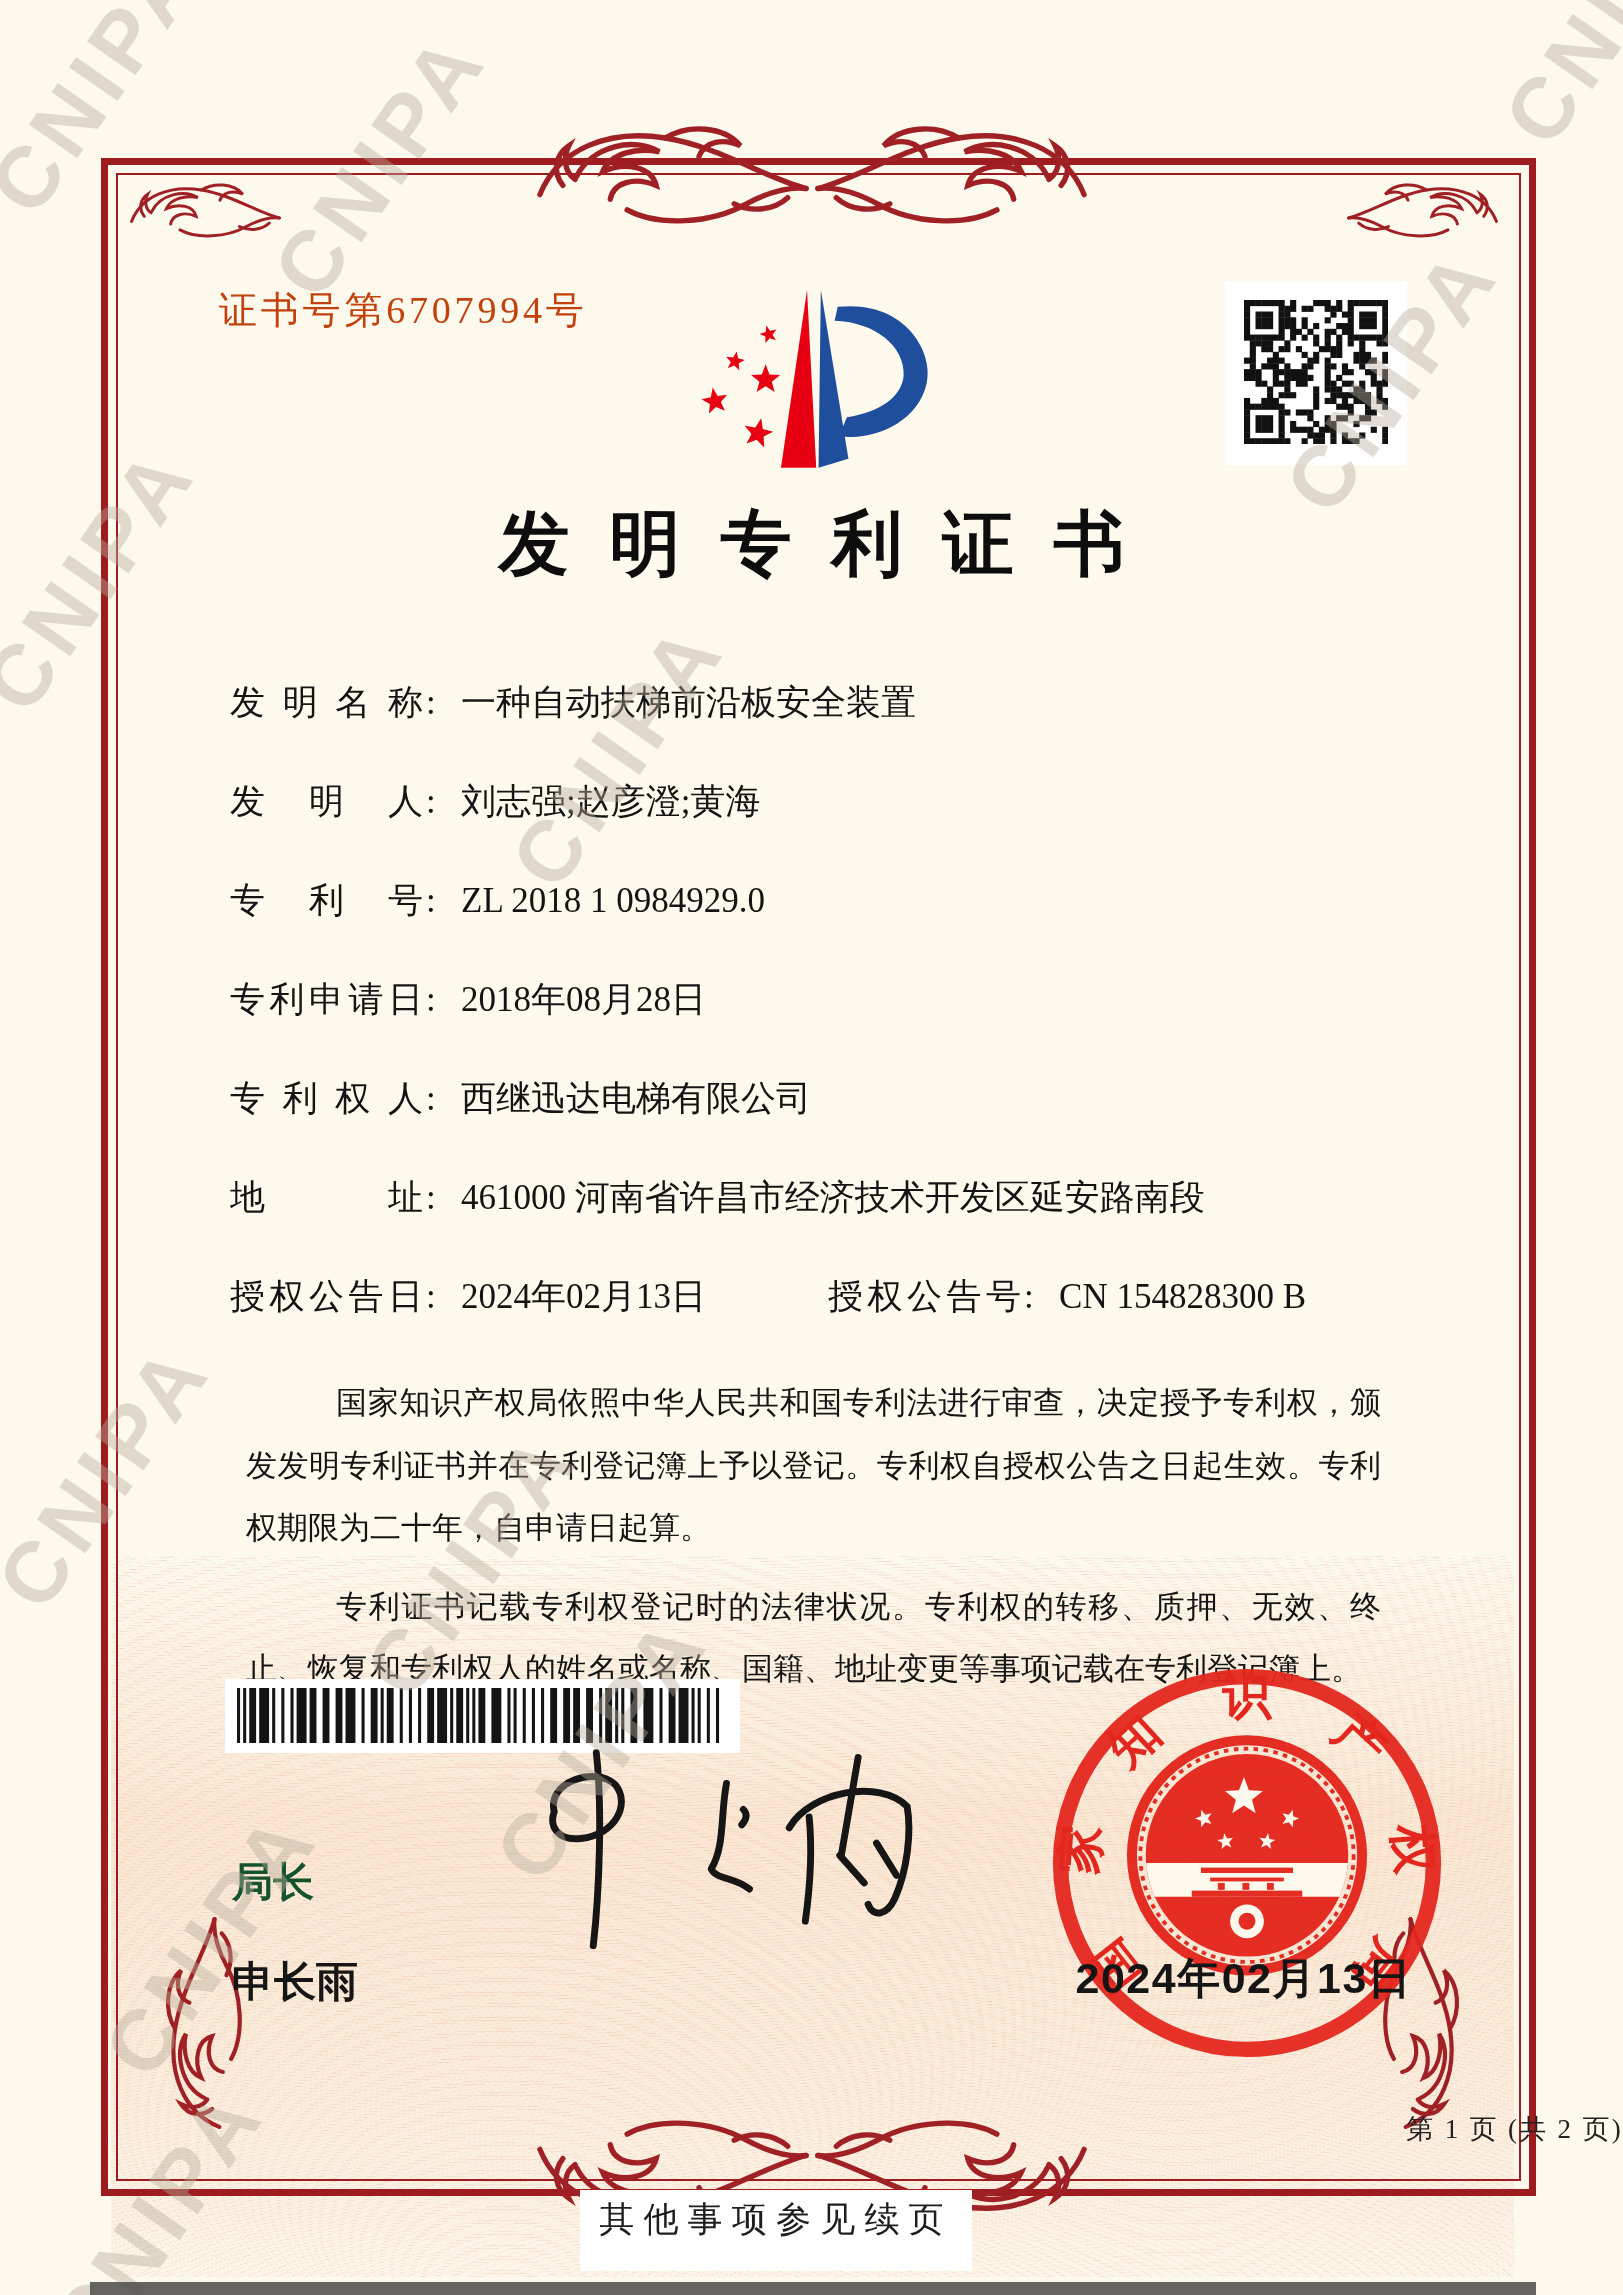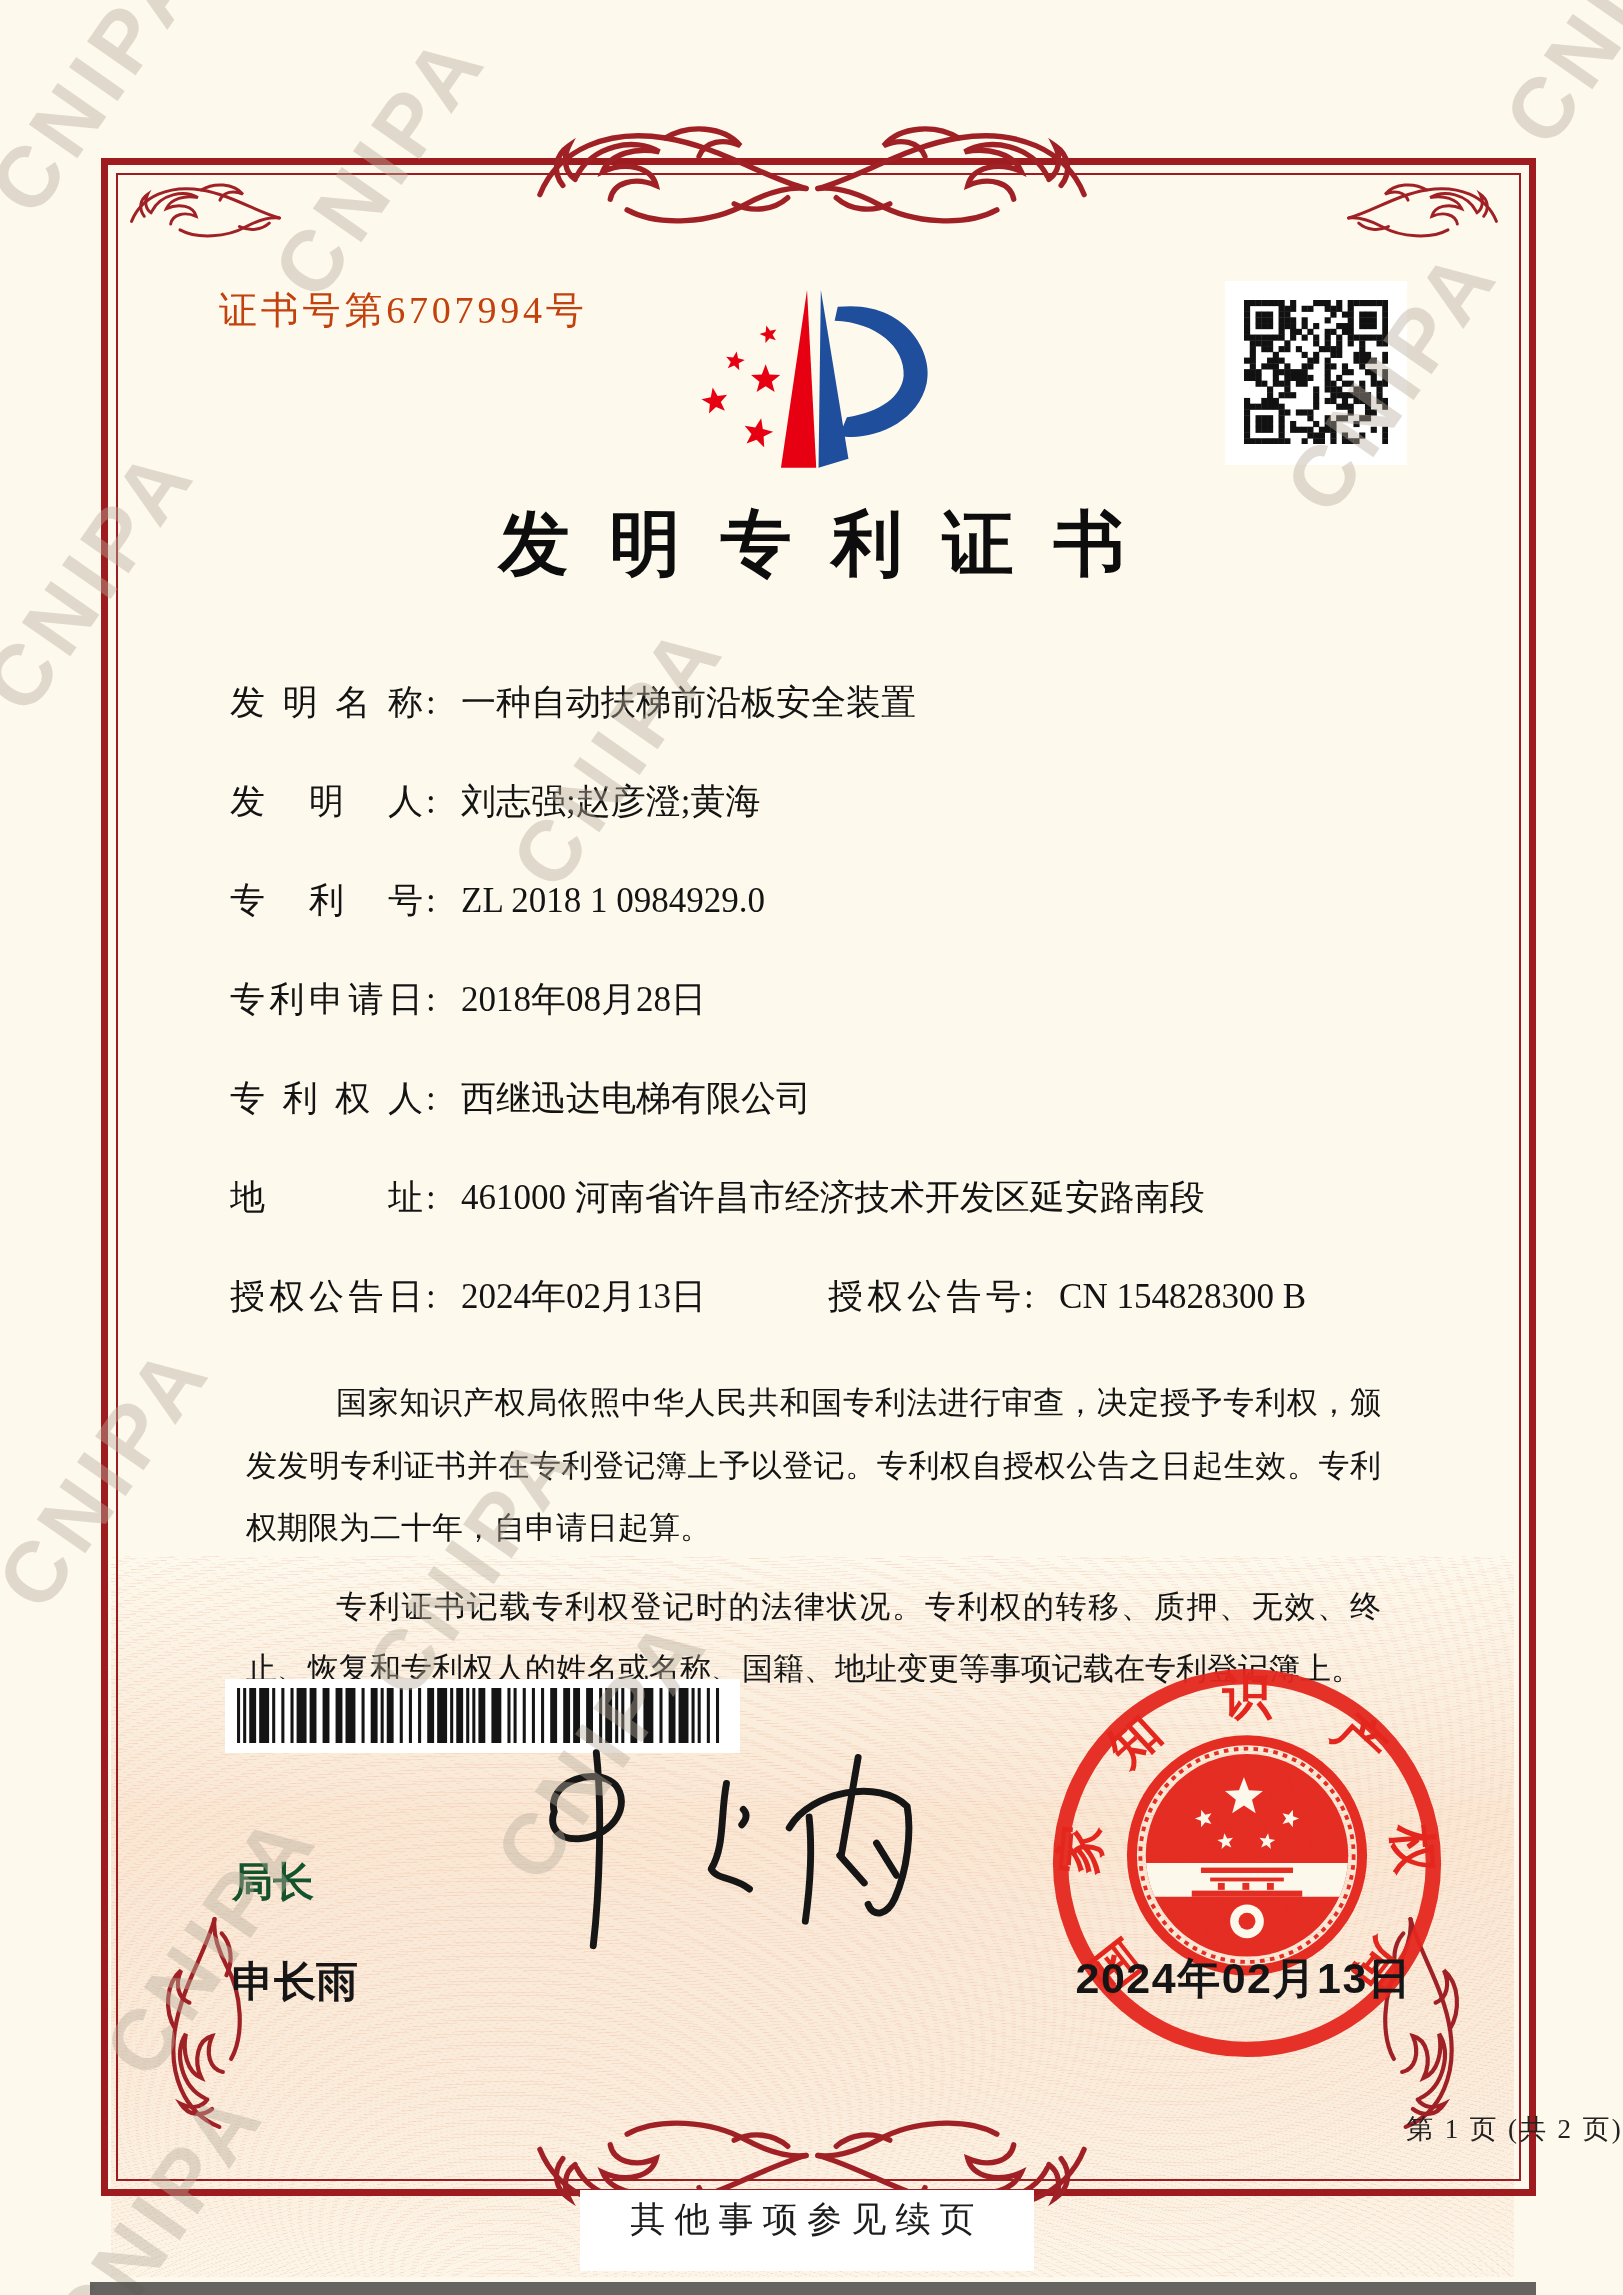--- a/index.html
+++ b/index.html
@@ -56,21 +56,21 @@
              font-weight:700;font-size:41px;color:#14532d}
   .sig-name{position:absolute;left:232px;top:1954px;z-index:4;font-family:"Liberation Sans","DejaVu Sans",sans-serif;
             font-weight:700;font-size:42px;color:#161616}
   .sig-script{position:absolute;left:481px;top:1739px;width:445px;height:222px;z-index:4}
 
   .seal{position:absolute;left:1046px;top:1662px;width:402px;height:402px;z-index:4}
 
   .page-num{position:absolute;left:0;top:2111px;width:100%;text-align:right;z-index:4;
             font-size:27px;letter-spacing:2.3px;color:#222}
 
-  .cont-box{position:absolute;left:580px;top:2190px;width:454px;height:81px;background:#fff;z-index:6;
+  .cont-box{position:absolute;left:580px;top:2190px;width:392px;height:81px;background:#fff;z-index:6;
             text-align:center;font-size:35px;letter-spacing:9.2px;color:#1d1d1d;padding-top:6.1px;box-sizing:border-box}
 
   .bstrip{position:absolute;left:90px;top:2282px;width:1446px;height:13px;background:#4a4a47;opacity:.85;z-index:6}
 </style>
 </head>
 <body>
 
 <svg width="0" height="0" style="position:absolute" aria-hidden="true">
   <defs>
     <polygon id="pstar" points="0,-26 6.5,-8.9 24.7,-8 10.5,3.4 15.3,21 0,11 -15.3,21 -10.5,3.4 -24.7,-8 -6.5,-8.9"></polygon>

